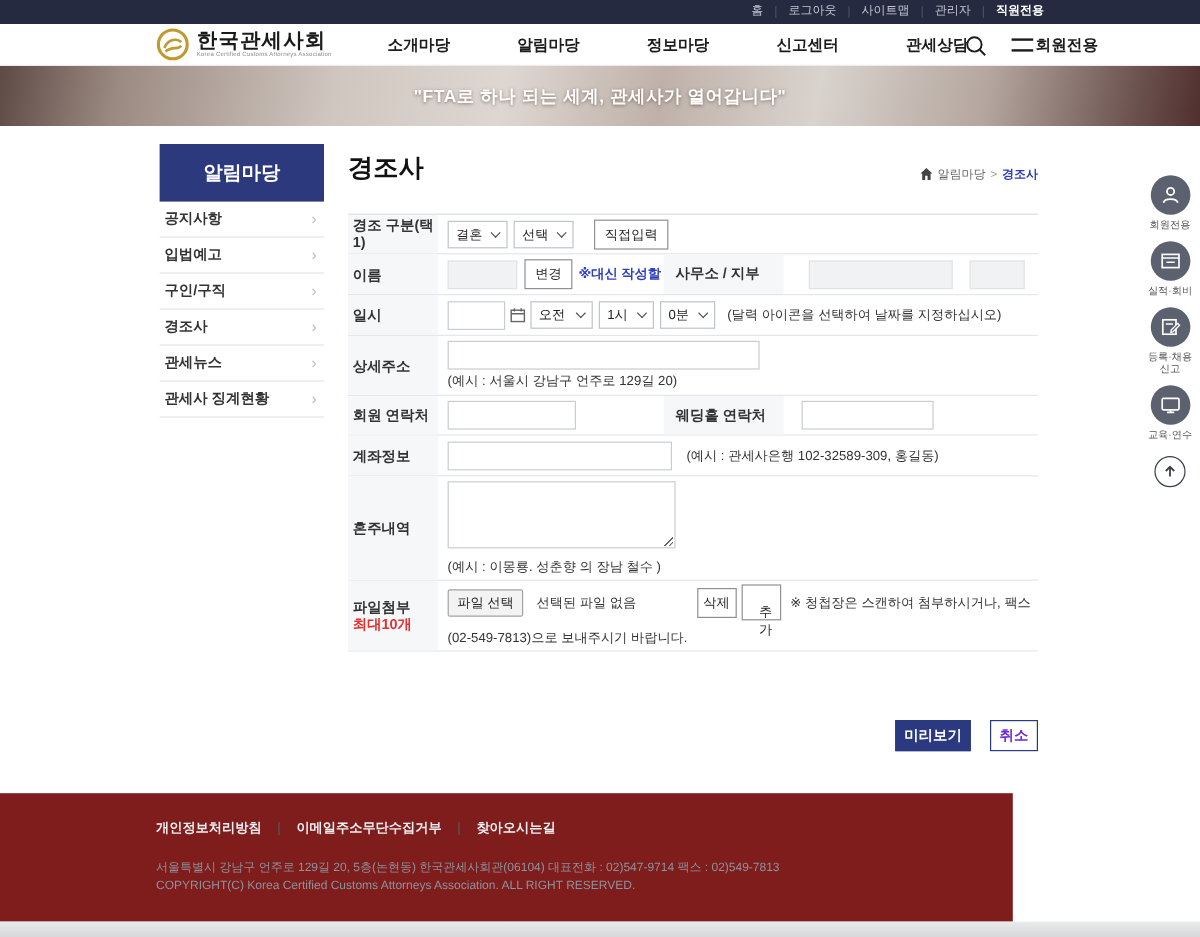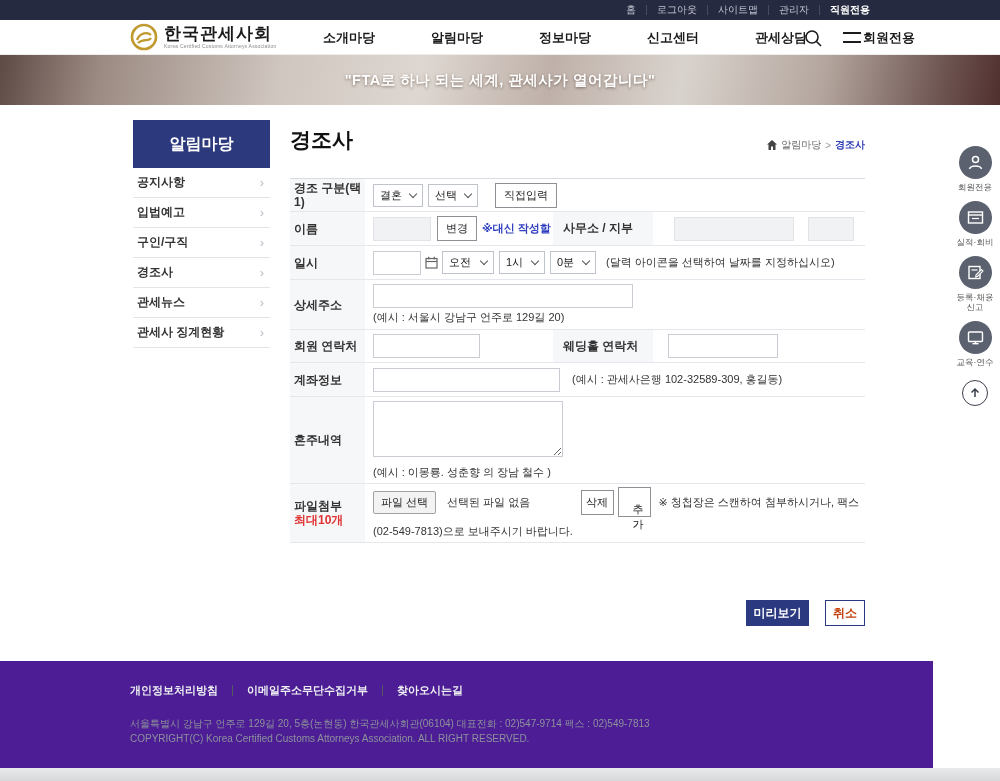--- a/index.html
+++ b/index.html
@@ -75,35 +75,35 @@
   .cell2 { position:absolute; top:0; bottom:0; background:#f6f7f9; display:flex; align-items:center;
            padding-left:10px; font-size:12px; font-weight:bold; color:#333; }
   .filebtn { height:23px; background:#f3f3f3; border:1px solid #a3a3a3; border-radius:2px;
              font-size:11px; color:#222; padding:0 7px; cursor:pointer; font-family:inherit; }
   .ta { border:1px solid #c9ccd3; width:190px; height:56px; resize:both; font-family:inherit; font-size:12px; }
 
   .form-actions { position:absolute; left:0; top:480px; width:575px; display:flex;
                   justify-content:flex-end; gap:16px; }
   .btn-primary { width:63px; height:26px; background:#2b3a80; color:#fff; font-size:12px;
                  font-weight:bold; border:1px solid #2b3a80; cursor:pointer; font-family:inherit; }
-  .btn-ghost { width:40px; height:26px; background:#fff; color:#c2410c; font-size:12px;
+  .btn-ghost { width:40px; height:26px; background:#fff; color:#6d28d9; font-size:12px;
                font-weight:bold; border:1px solid #2b3a80; cursor:pointer; font-family:inherit; }
 
   
   .quick { position:absolute; left:955px; top:146px; width:40px; display:flex; flex-direction:column;
            align-items:center; }
   .qitem { display:flex; flex-direction:column; align-items:center; margin-bottom:9px; cursor:pointer; }
   .qcirc { width:33px; height:33px; border-radius:50%; background:#5b616e; display:flex;
            align-items:center; justify-content:center; }
   .qlabel { font-size:8.5px; color:#555; margin-top:3px; text-align:center; line-height:10px; white-space:nowrap; }
   .qtop { width:26px; height:26px; border-radius:50%; background:#fff; border:1.5px solid #3a3f4a;
           display:flex; align-items:center; justify-content:center; margin-top:4px; cursor:pointer; }
 
   
-  .footer { position:absolute; top:661px; left:0; width:933px; height:107px; background:#4c1d95; }
+  .footer { position:absolute; top:661px; left:0; width:844px; height:107px; background:#7f1d1d; }
   .flinks { position:absolute; left:130px; top:24px; display:flex; align-items:center; }
   .flinks a { color:#eceef1; font-size:11px; font-weight:bold; text-decoration:none; padding:0 14px;
               border-right:1px solid #555861; line-height:11px; }
   .flinks a:first-child { padding-left:0; }
   .flinks a:last-child { border-right:none; }
   .faddr { position:absolute; left:130px; top:55px; color:#8d929b; font-size:10px; line-height:15px; }
   .bottomstrip { position:absolute; top:768px; left:0; width:1000px; height:13px;
                  background:linear-gradient(#e9eaec,#d7d8da); }
 </style>
 </head>

